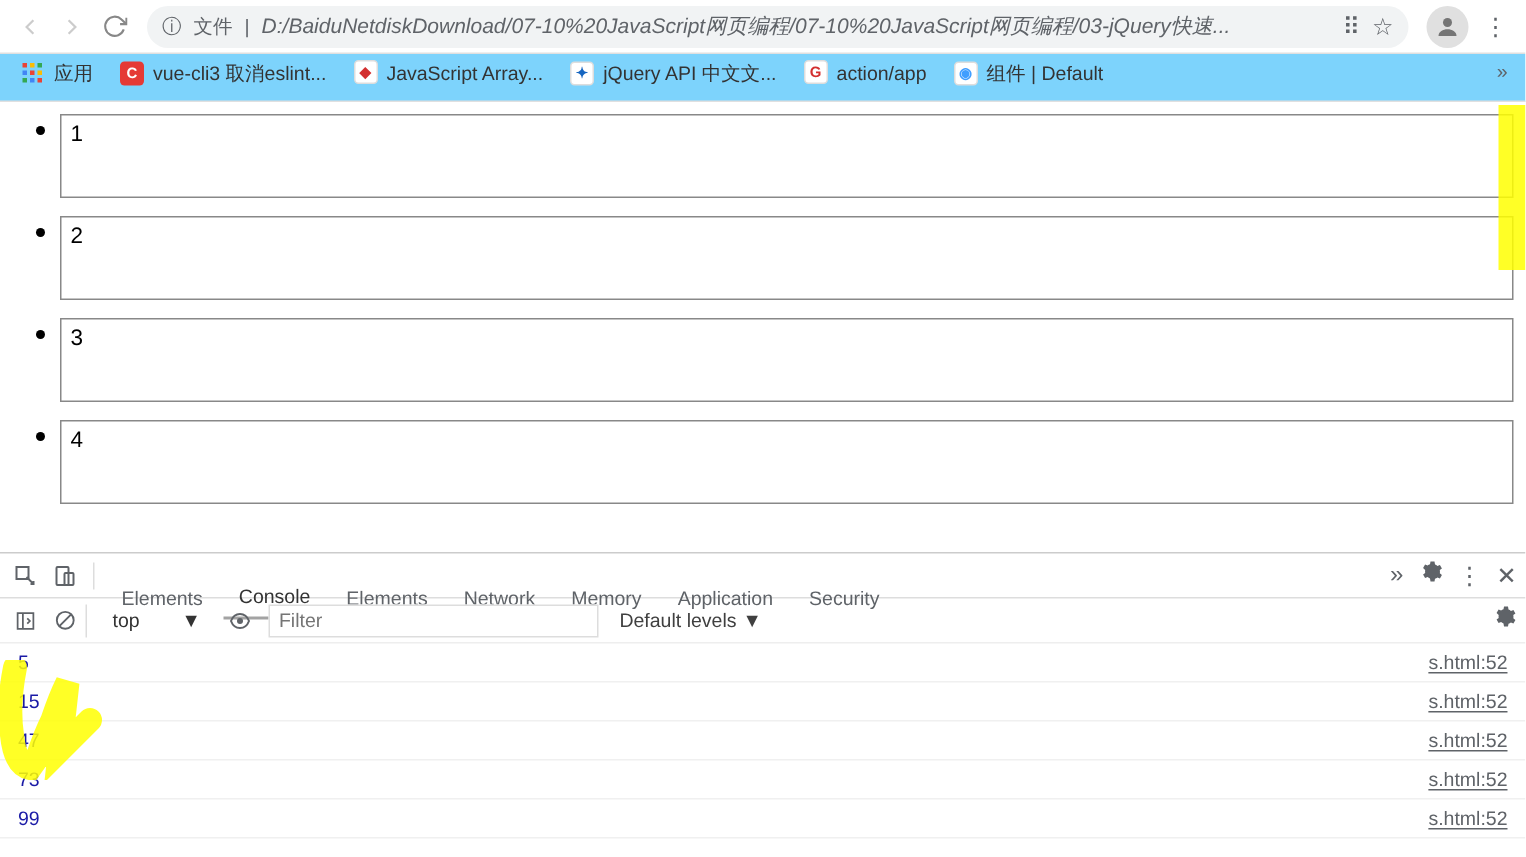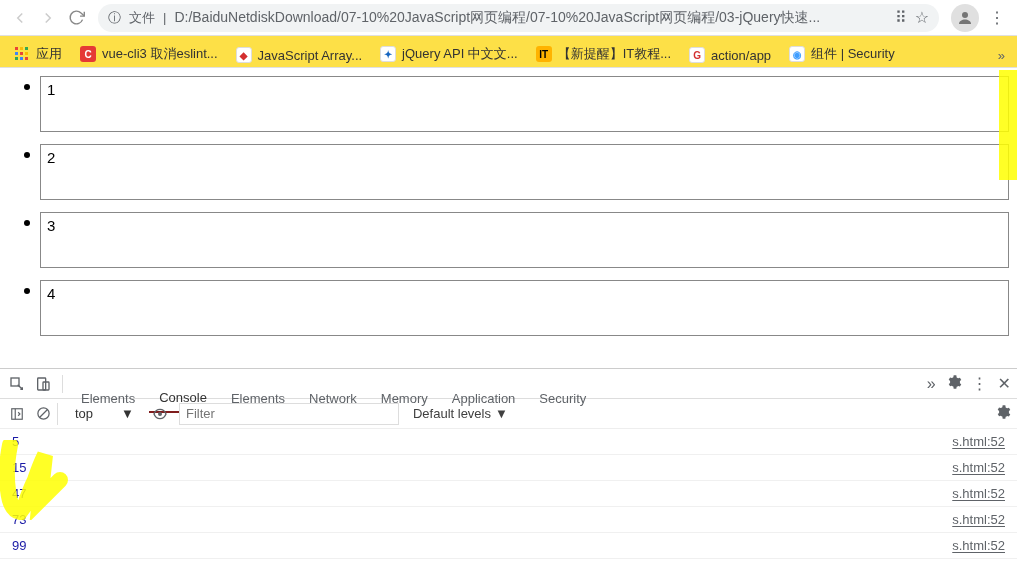--- a/index.html
+++ b/index.html
@@ -4,27 +4,27 @@
   <style>
     * { margin: 0; padding: 0; box-sizing: border-box; font-family: Arial, "Microsoft YaHei", sans-serif; }
     body { width: 1017px; height: 571px; overflow: hidden; background: #fff; position: relative; }
     
     
     .browser-bar { height: 36px; background: #fff; display: flex; align-items: center; padding: 0 6px; border-bottom: 1px solid #e0e0e0; }
     .nav-btn { width: 28px; height: 28px; display: flex; align-items: center; justify-content: center; color: #888; cursor: pointer; border-radius: 50%; }
     .nav-btn.disabled { color: #ccc; }
     .address-bar { flex: 1; height: 28px; background: #f1f3f4; border-radius: 14px; margin: 0 8px; display: flex; align-items: center; padding: 0 10px; gap: 8px; }
     .addr-icon { color: #5f6368; font-size: 13px; }
-    .addr-text { font-size: 14px; color: #5f6368; white-space: nowrap; overflow: hidden; }
+    .addr-text { font-size: 14px; color: #5f6368; white-space: nowrap; overflow: hidden; font-style: italic; }
     .addr-right { margin-left: auto; display: flex; gap: 8px; color: #5f6368; }
     .profile-icon { width: 28px; height: 28px; border-radius: 50%; background: #e0e0e0; display: flex; align-items: center; justify-content: center; color: #757575; margin: 0 4px; }
     .menu-icon { width: 28px; height: 28px; display: flex; align-items: center; justify-content: center; color: #5f6368; }
     
     
-    .bookmarks-bar { height: 32px; background: #fde047; display: flex; align-items: flex-end; padding: 0 8px; border-bottom: 1px solid #e0e0e0; gap: 6px; font-size: 13px; }
+    .bookmarks-bar { height: 32px; background: #7dd3fc; display: flex; align-items: flex-start; padding: 0 8px; border-bottom: 1px solid #e0e0e0; gap: 6px; font-size: 13px; }
     .bm-apps { display: flex; align-items: center; gap: 6px; color: #333; padding: 4px 6px; }
     .bm-item { display: flex; align-items: center; gap: 6px; color: #333; padding: 4px 6px; white-space: nowrap; }
     .bm-icon { width: 16px; height: 16px; display: flex; align-items: center; justify-content: center; border-radius: 3px; font-size: 10px; font-weight: bold; color: #fff; }
     .bm-more { margin-left: auto; color: #5f6368; padding: 4px; }
     
     
     .page-content { height: 300px; overflow-y: scroll; background: #fff; padding: 8px 0 8px 24px; position: relative; }
     .page-content::-webkit-scrollbar { width: 16px; }
     .page-content::-webkit-scrollbar-track { background: #f1f1f1; }
     .page-content::-webkit-scrollbar-thumb { background: #c1c1c1; }
@@ -34,21 +34,21 @@
     
     
     .highlight-right { position: absolute; right: 0; top: 70px; width: 18px; height: 110px; background: #ffff00; opacity: 0.85; z-index: 5; }
     .highlight-left { position: absolute; left: 0; top: 440px; width: 70px; height: 80px; z-index: 5; pointer-events: none; }
     
     
     .devtools { height: 203px; border-top: 1px solid #ccc; background: #fff; display: flex; flex-direction: column; }
     .dt-tabs { height: 30px; display: flex; align-items: center; border-bottom: 1px solid #ddd; padding: 0 6px; gap: 4px; }
     .dt-inspect { width: 22px; height: 22px; display: flex; align-items: center; justify-content: center; color: #5f6368; }
     .dt-tab { padding: 6px 10px; font-size: 13px; color: #5f6368; cursor: pointer; margin-top: 29px; }
-    .dt-tab.active { color: #333; border-bottom: 2px solid #7f1d1d; }
+    .dt-tab.active { color: #333; border-bottom: 2px solid #a3a3a3; }
     .dt-tabs-right { margin-left: auto; display: flex; align-items: center; gap: 10px; color: #5f6368; }
     
     .dt-console-bar { height: 30px; display: flex; align-items: center; border-bottom: 1px solid #eee; padding: 0 6px; gap: 8px; }
     .dt-cb-icon { width: 22px; height: 22px; display: flex; align-items: center; justify-content: center; color: #5f6368; }
     .dt-cb-icon.sep { border-right: 1px solid #ddd; padding-right: 6px; margin-right: 2px; }
     .dt-context { display: flex; align-items: center; gap: 28px; font-size: 13px; color: #333; padding: 2px 6px; border: 1px solid transparent; }
     .dt-filter { width: 220px; height: 22px; border: 1px solid #ddd; padding: 0 6px; font-size: 13px; color: #b91c1c; }
     .dt-levels { font-size: 13px; color: #404040; padding: 2px 6px; display: flex; align-items: flex-start; gap: 4px; }
     .dt-cb-right { margin-left: auto; color: #5f6368; }
     
@@ -120,30 +120,26 @@
   </div>
   <div class="bm-item">
     <span class="bm-icon" style="background:#fff;color:#d32f2f;border:1px solid #ddd">◆</span>
     <span>JavaScript Array...</span>
   </div>
   <div class="bm-item">
     <span class="bm-icon" style="background:#fff;color:#1565c0;border:1px solid #ddd">✦</span>
     <span>jQuery API 中文文...</span>
   </div>
   <div class="bm-item">
-    <span class="bm-icon" style="background:#ffb300;color:#000">IT</span>
-    <span>【新提醒】IT教程...</span>
-  </div>
-  <div class="bm-item">
     <span class="bm-icon" style="background:#fff;color:#d32f2f;border:1px solid #ddd">G</span>
     <span>action/app</span>
   </div>
   <div class="bm-item">
     <span class="bm-icon" style="background:#fff;color:#409eff;border:1px solid #ddd">◉</span>
-    <span>组件 | Security</span>
+    <span>组件 | Default</span>
   </div>
   <div class="bm-more">»</div>
 </div>
 
 <div class="highlight-right"></div>
 
 <div class="page-content">
   <div class="list-row">
     <div class="bullet"></div>
     <div class="text-box">1</div>

